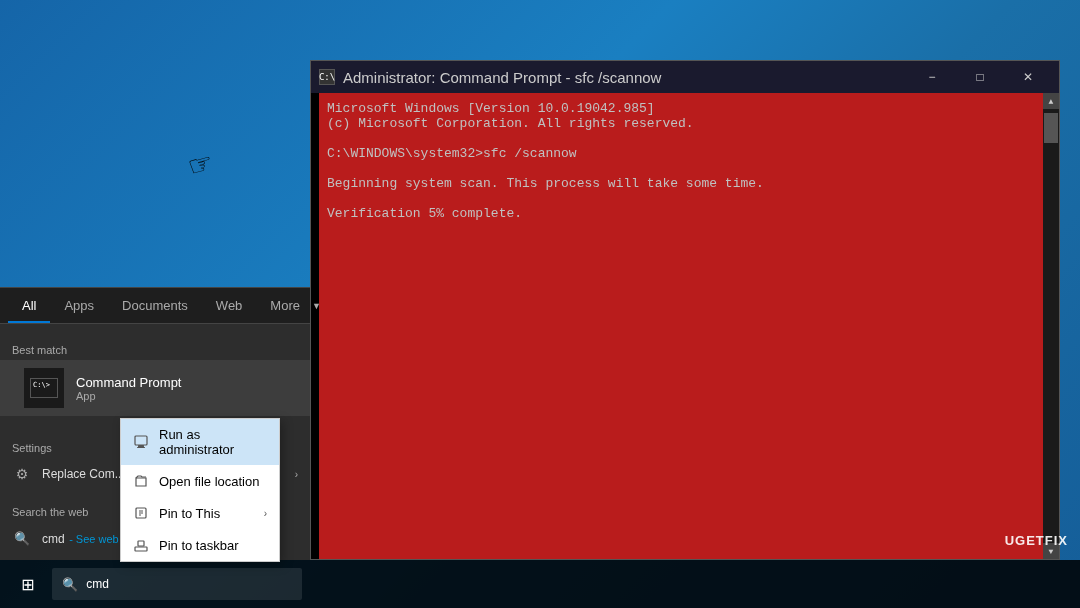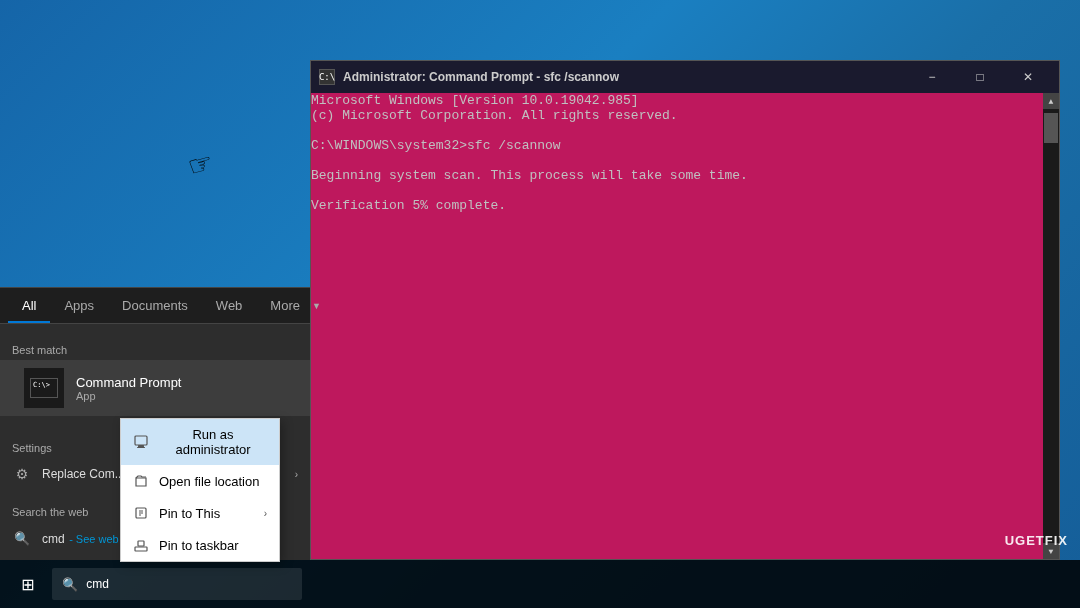--- a/index.html
+++ b/index.html
@@ -50,49 +50,50 @@
       display: flex;
       align-items: center;
       justify-content: center;
       font-size: 10px;
       color: #ccc;
       border: 1px solid #555;
     }
 
     .cmd-titlebar-text {
       color: #ccc;
-      font-size: 12px;
+      font-size: 15px;
       flex: 1;
-      font-weight: bold;
     }
 
     .cmd-titlebar-buttons {
       display: flex;
       gap: 2px;
     }
 
     .cmd-titlebar-btn {
       width: 46px;
       height: 32px;
       display: flex;
       align-items: center;
       justify-content: center;
       color: #ccc;
       font-size: 12px;
       cursor: pointer;
     }
 
     .cmd-content {
       flex: 1;
-      background: #be185d;
+      background: #b91c1c;
       color: #c0c0c0;
       font-family: 'Courier New', Consolas, monospace;
       font-size: 13px;
+      padding: 8px;
       overflow: hidden;
       position: relative;
+      margin-left: 8px;
     }
 
     .cmd-scrollbar {
       position: absolute;
       right: 0;
       top: 0;
       width: 16px;
       height: 100%;
       background: #1a1a1a;
       display: flex;
@@ -380,21 +381,20 @@
     }
 
     .context-menu-item:hover, .context-menu-item.highlighted {
       background: #0078d7;
       color: #fff;
     }
 
     .context-menu-item.highlighted {
       background: #cce4f7;
       color: #000;
-      text-align: center;
     }
 
     .ctx-icon {
       width: 16px;
       height: 16px;
       display: flex;
       align-items: center;
       justify-content: center;
       font-size: 11px;
       color: #555;

